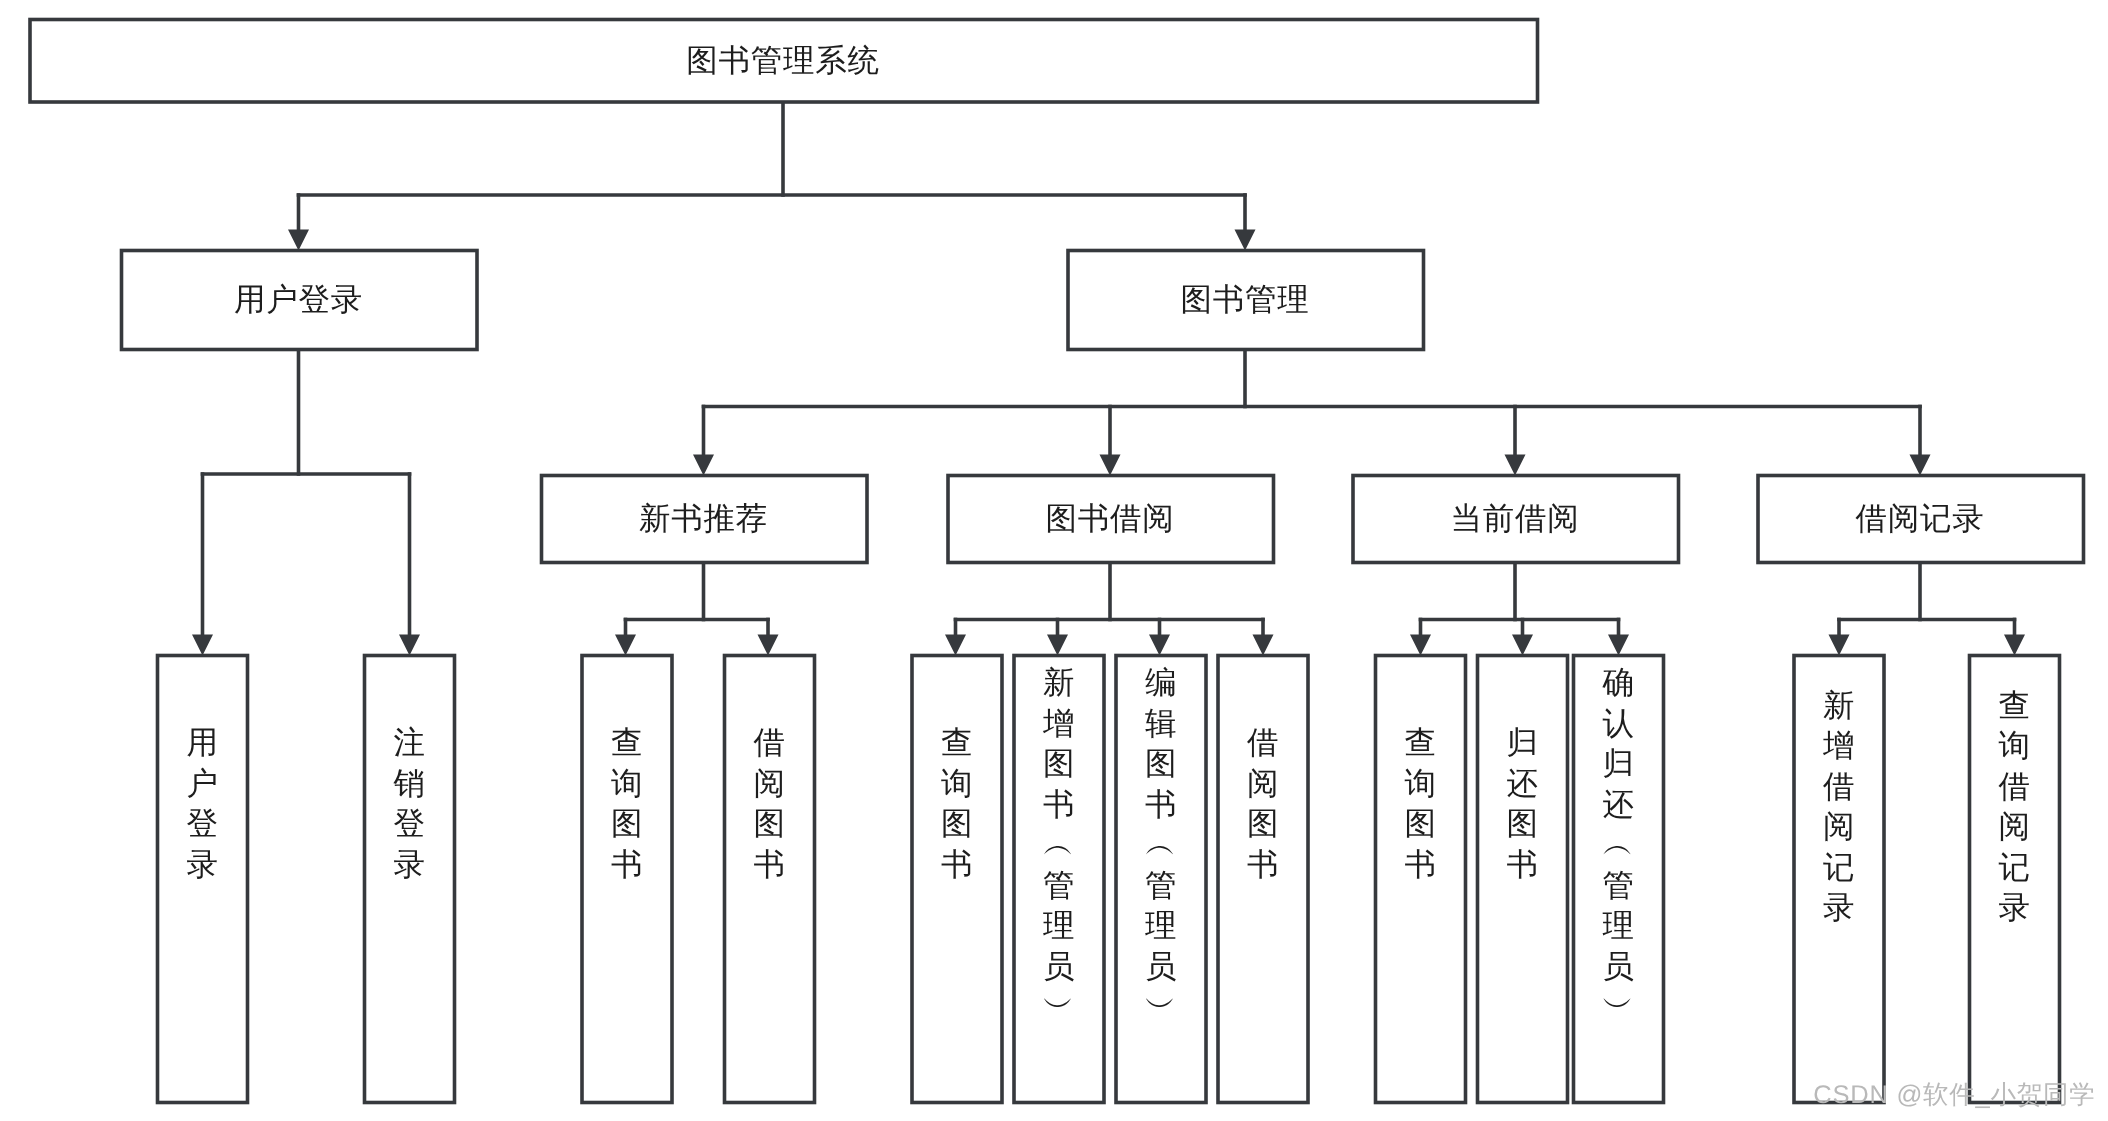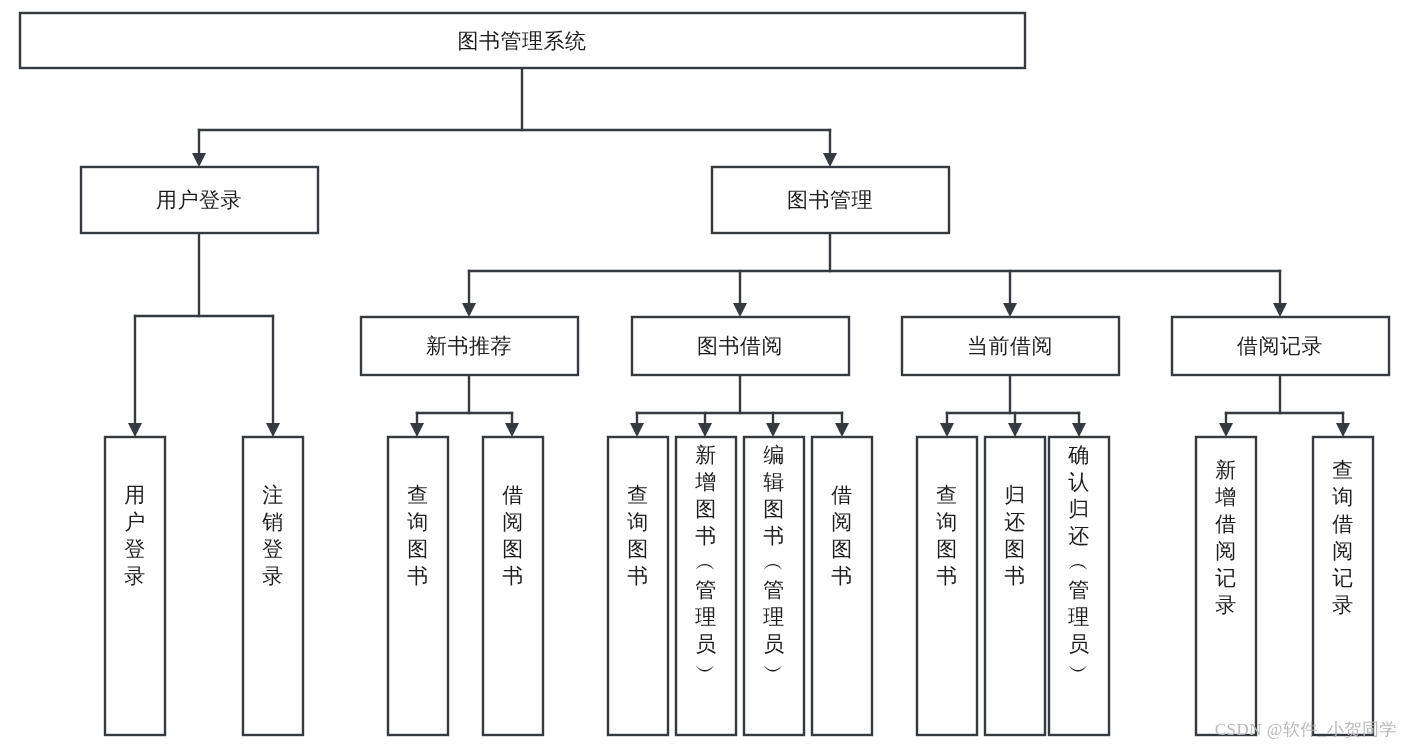--- a/index.html
+++ b/index.html
@@ -54,21 +54,21 @@
     stroke-linecap: square;
   }
   .arrow-head {
     fill: #36393d;
     stroke: none;
   }
   .watermark {
     position: absolute;
     right: 8px;
     bottom: 6px;
-    font-family: Liberation Serif, serif;
+    font-family: Liberation Sans, sans-serif;
     font-size: 17px;
     color: #b9b9b9;
     letter-spacing: 0.5px;
     white-space: nowrap;
     user-select: none;
     margin-top: 36px;
   }
 </style>
 </head>
 <body>

